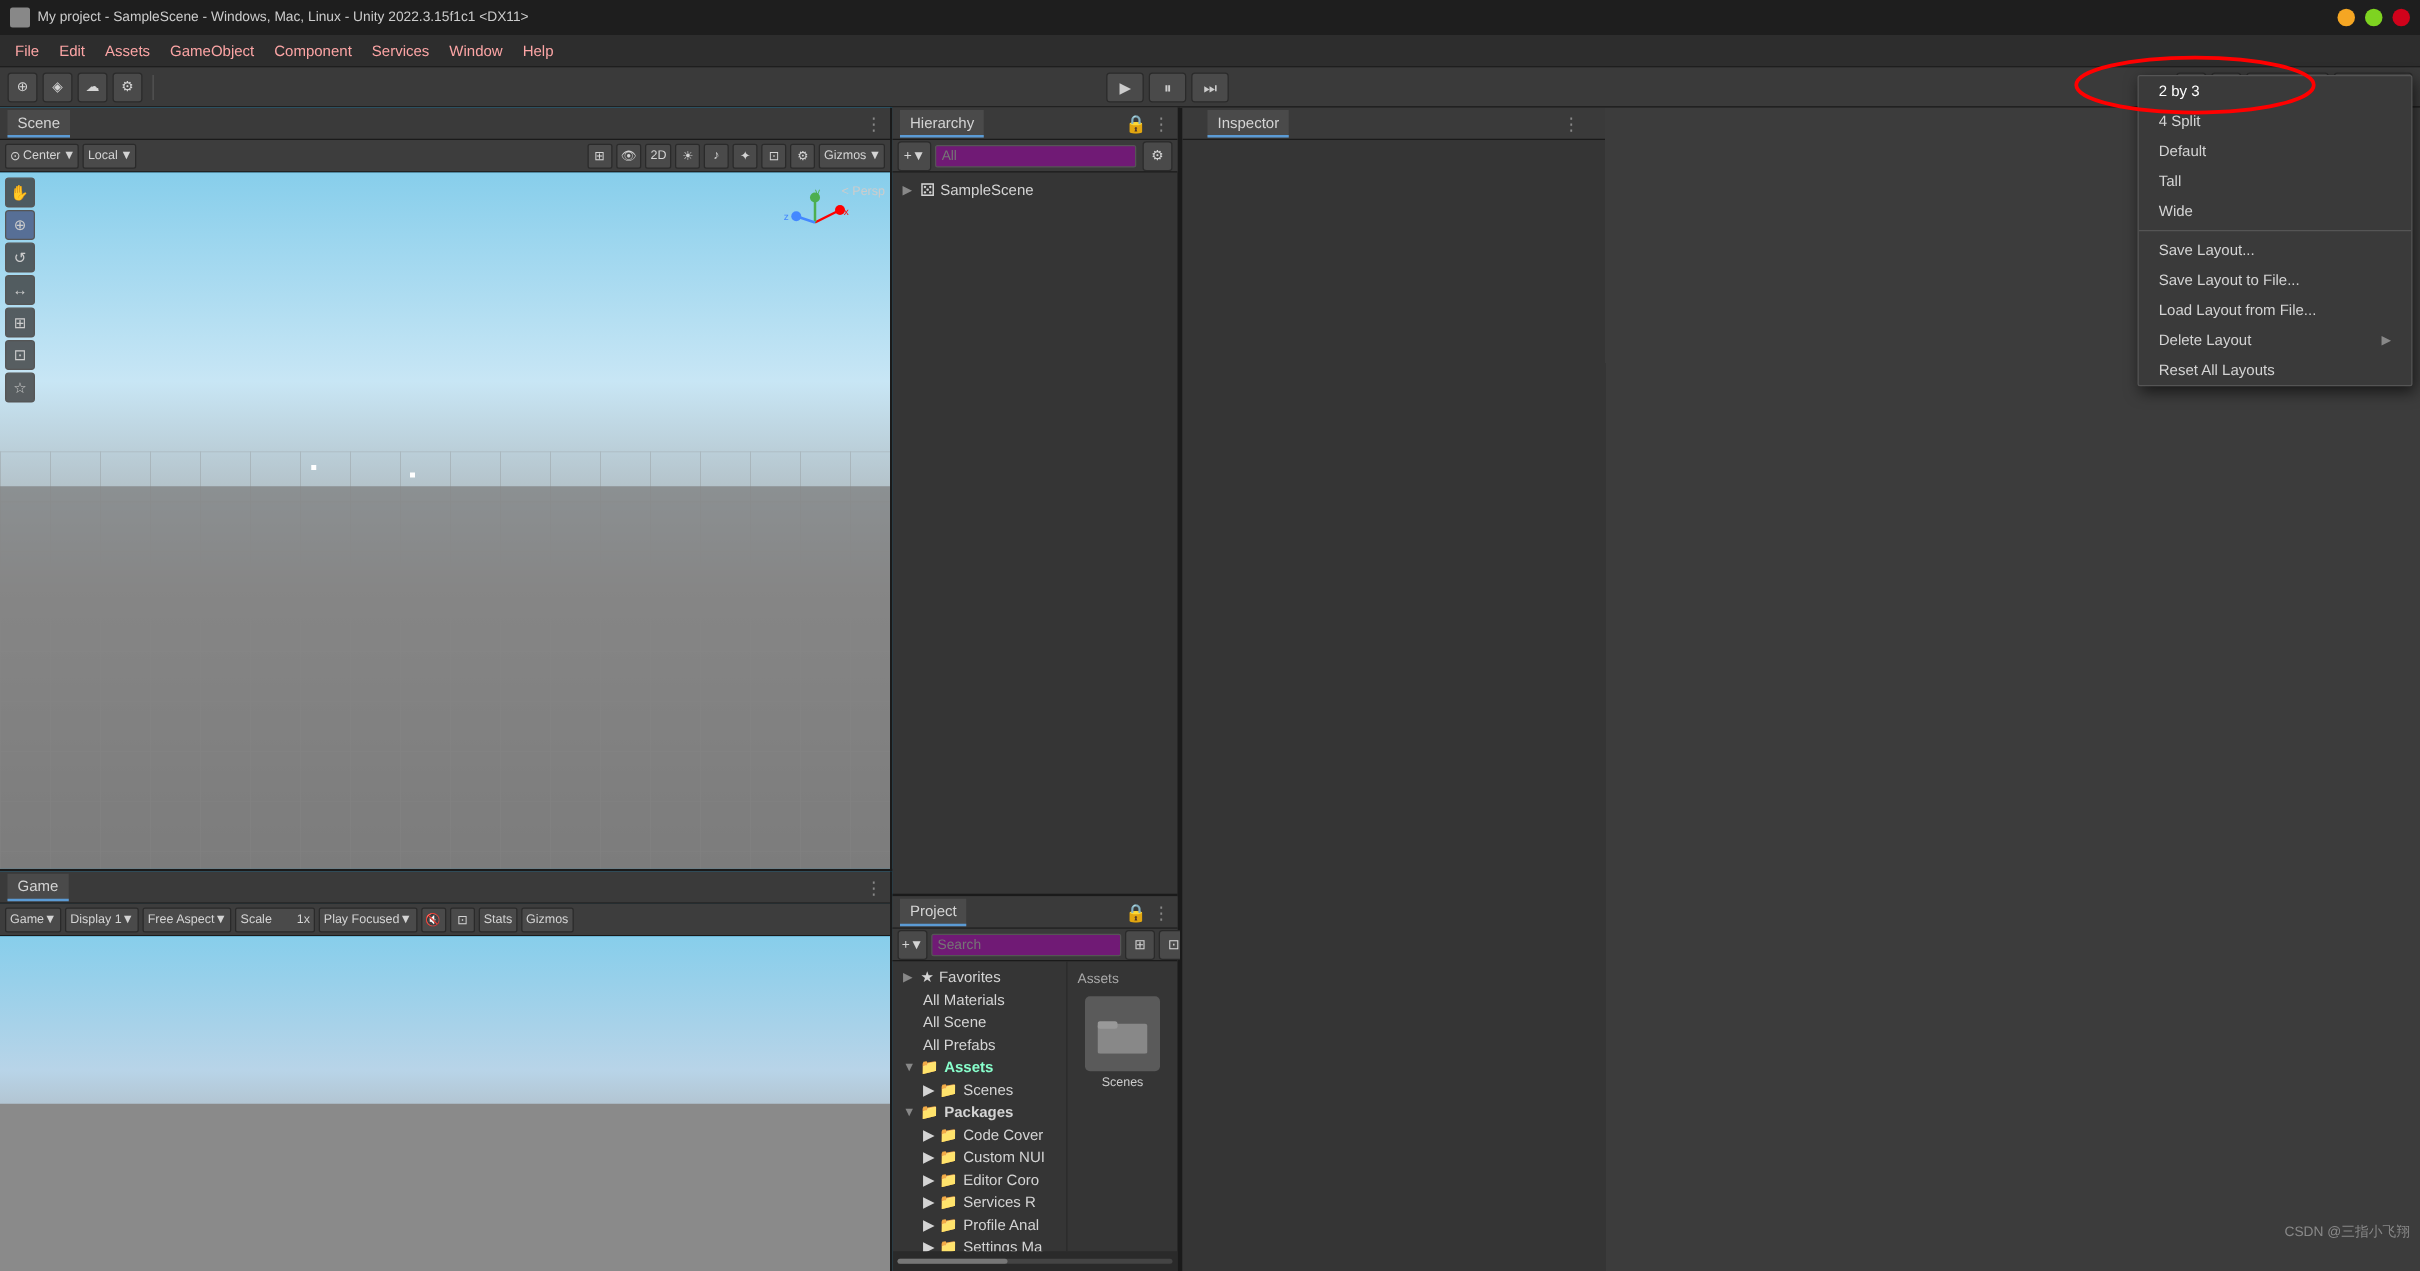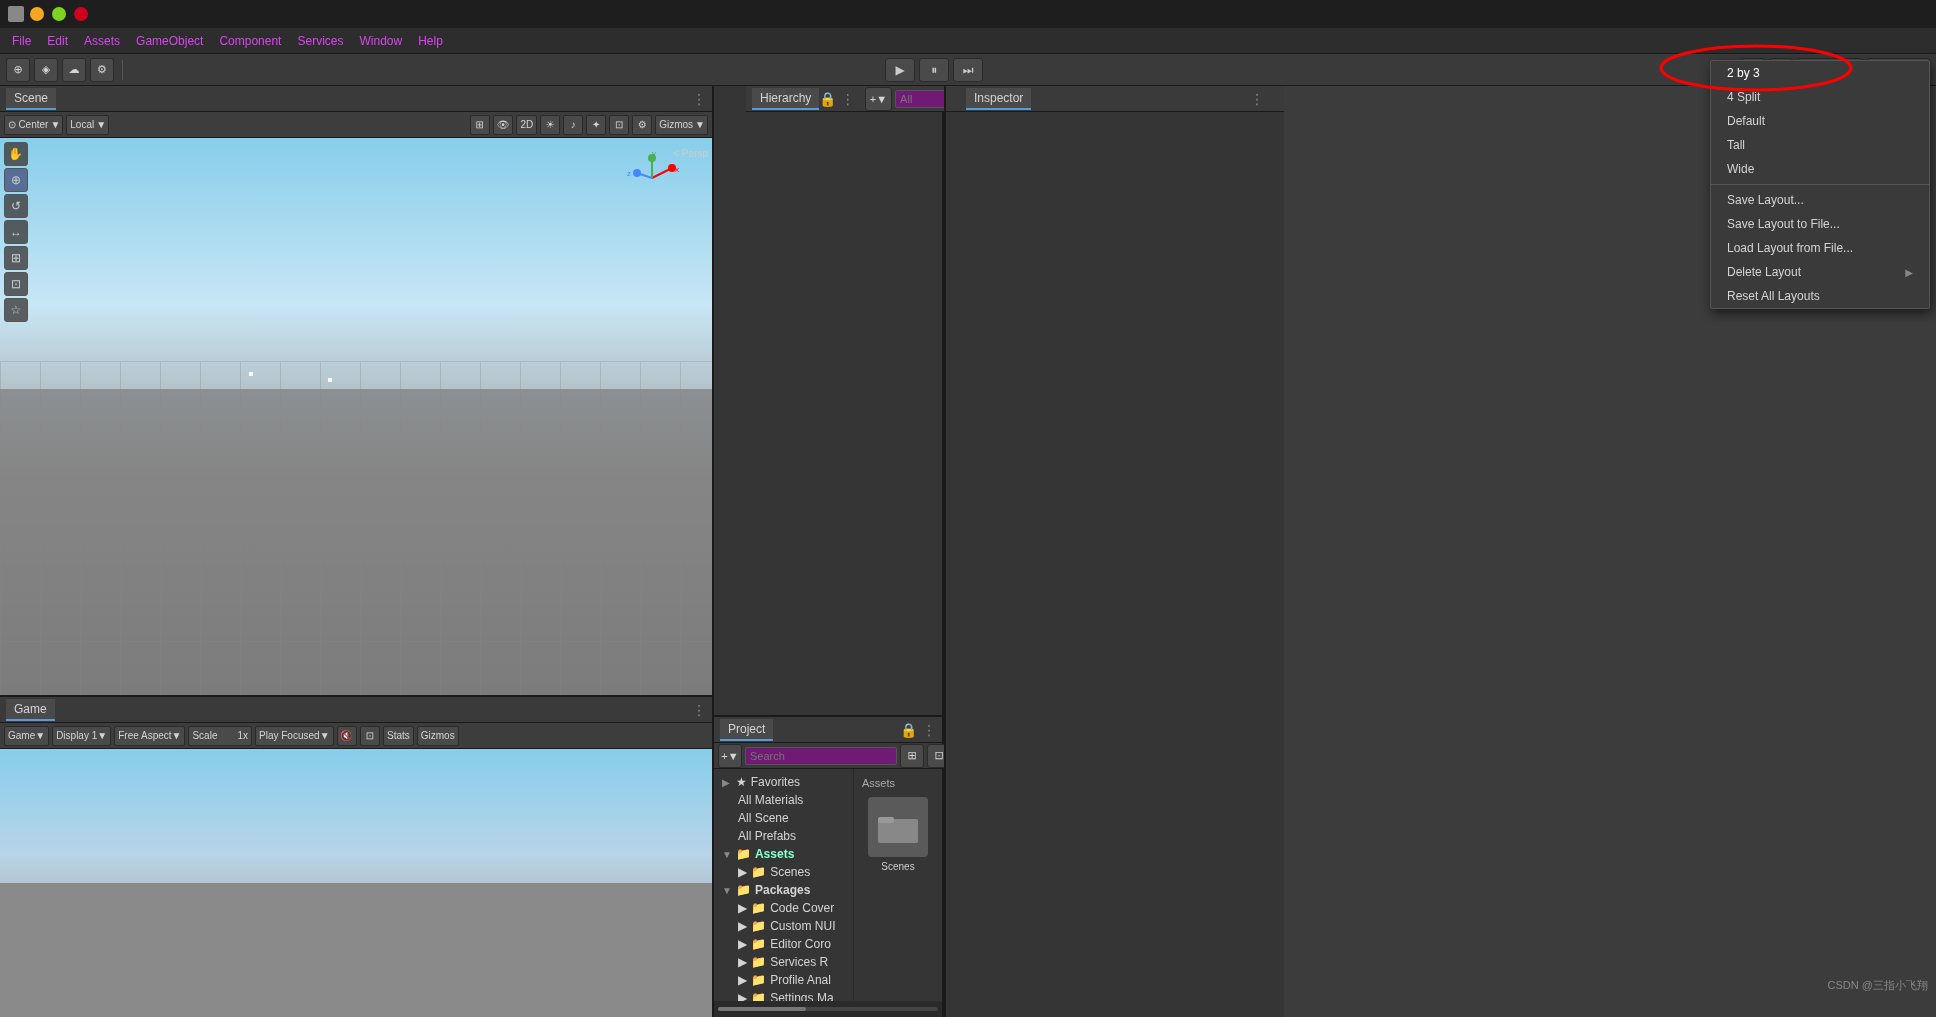--- a/index.html
+++ b/index.html
@@ -53,21 +53,21 @@
       background: #2d2d2d;
       display: flex;
       align-items: center;
       padding: 0 4px;
       border-bottom: 1px solid #1a1a1a;
     }
     .menu-item {
       padding: 3px 8px;
       cursor: pointer;
       font-size: 12px;
-      color: #d946ef;
+      color: #fca5a5;
       border-radius: 2px;
     }
 
     
     #toolbar {
       height: 32px;
       background: #3a3a3a;
       display: flex;
       align-items: center;
       padding: 0 6px;
@@ -310,23 +310,22 @@
       display: flex;
       flex-direction: column;
       background: #353535;
       border-right: 2px solid #1a1a1a;
     }
 
     
     #hierarchy-panel {
       flex: 1;
       display: flex;
-      flex-direction: row;
+      flex-direction: column;
       border-bottom: 2px solid #1a1a1a;
-      padding-left: 32px;
     }
     .hierarchy-toolbar {
       height: 26px;
       background: #3a3a3a;
       display: flex;
       align-items: center;
       padding: 0 4px;
       gap: 3px;
       border-bottom: 1px solid #1a1a1a;
     }
@@ -487,20 +486,21 @@
       height: 55%;
       background: #7a7a7a;
       opacity: 0.7;
     }
   </style>
 </head>
 <body>
 
 <div id="title-bar">
   <div class="title-icon"></div>
+  <span class="title-text">My project - SampleScene - Windows, Mac, Linux - Unity 2022.3.15f1c1 &lt;DX11&gt;</span>
   <div class="window-controls">
     <div class="win-btn win-minimize"></div>
     <div class="win-btn win-maximize"></div>
     <div class="win-btn win-close"></div>
   </div>
 </div>
 
 <div id="menu-bar">
   <div class="menu-item">File</div>
   <div class="menu-item">Edit</div>

